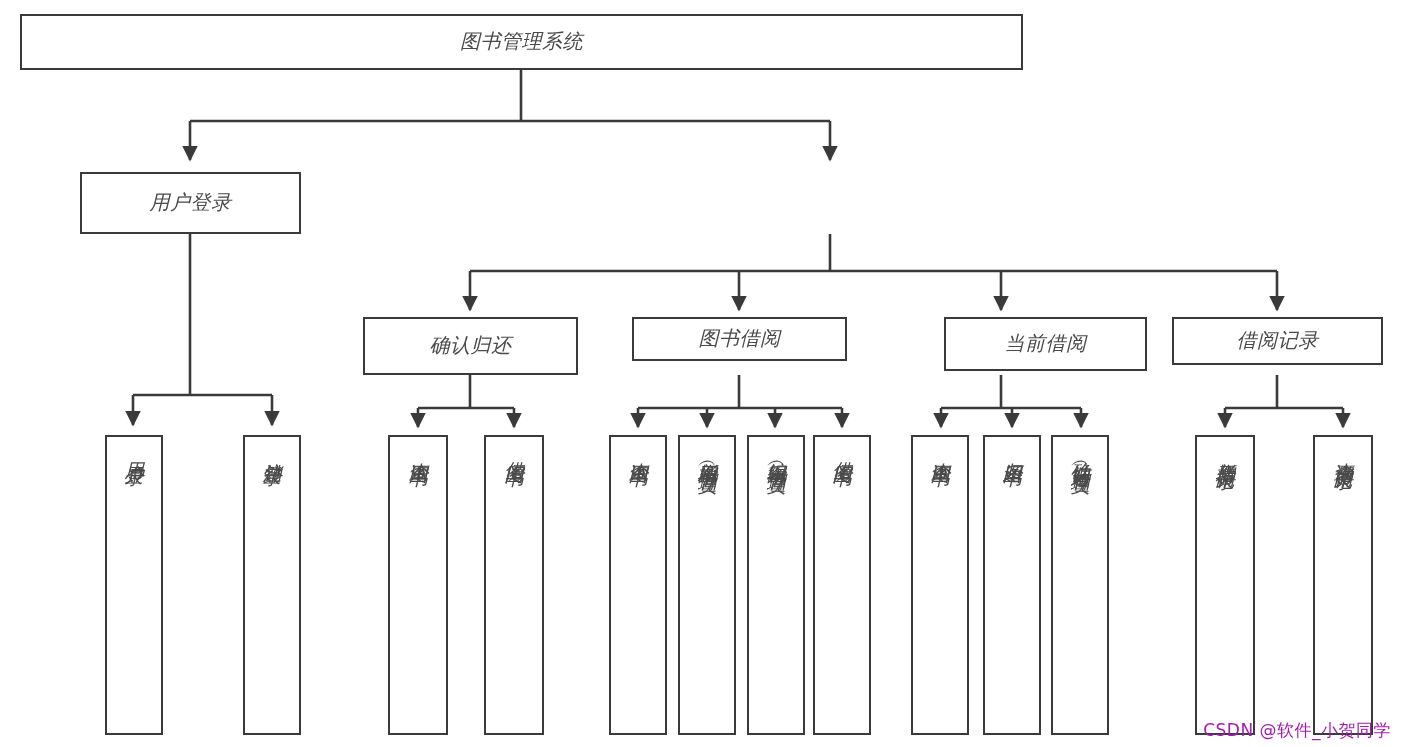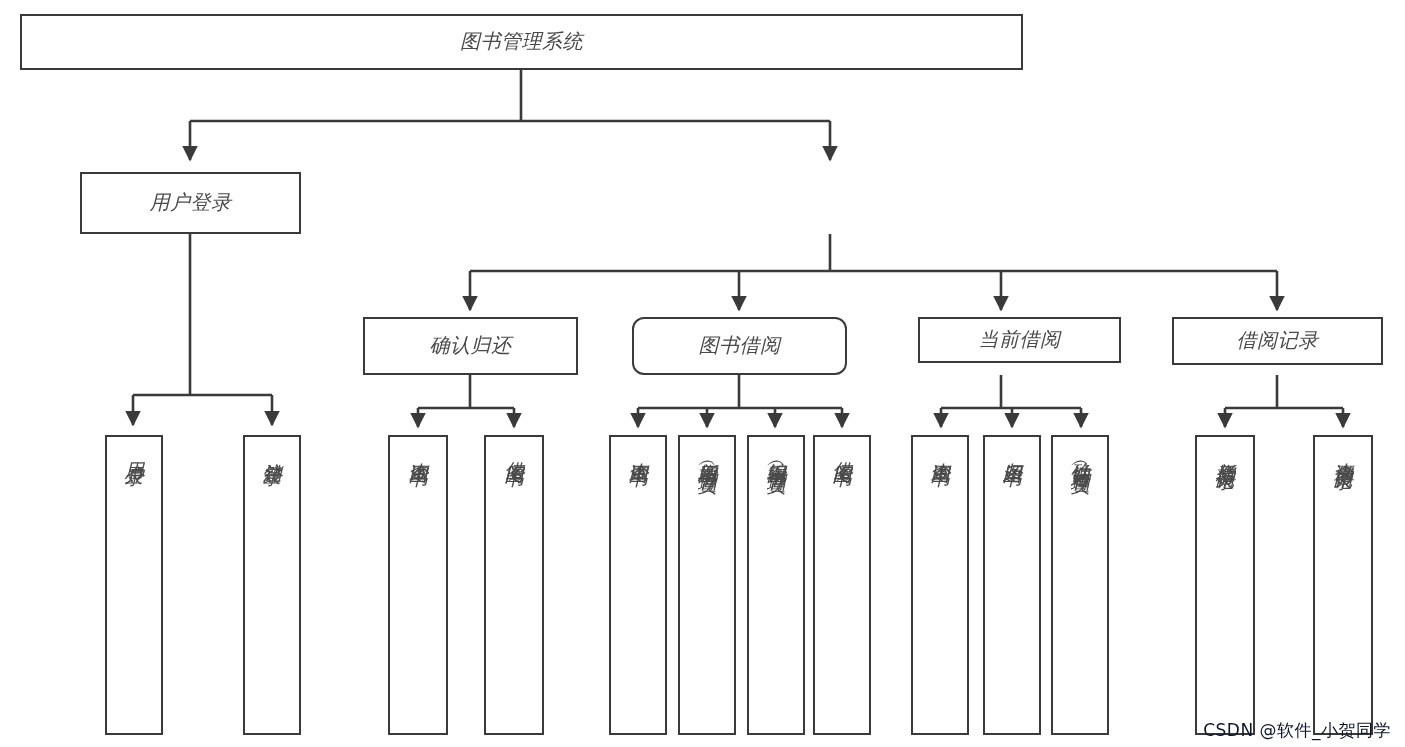--- a/index.html
+++ b/index.html
@@ -57,21 +57,21 @@
     text-orientation: upright;
     font-size: 19px;
     line-height: 1.05;
     letter-spacing: 2px;
     display: block;
   }
   .watermark {
     position: absolute;
     right: 14px;
     bottom: 5px;
-    color: #0f172a;
+    color: #a21caf;
     font-size: 17px;
     letter-spacing: 0.5px;
     z-index: 5;
     white-space: nowrap;
   }
 </style>
 </head>
 <body>
 
 <div id="canvas">
@@ -133,25 +133,25 @@
 
   <div class="node horizontal" style="left:80px; top:172px; width:221px; height:62px;">
     <span class="label">用户登录</span>
   </div>
 
 
   <div class="node horizontal" style="left:363px; top:317px; width:215px; height:58px;">
     <span class="label">确认归还</span>
   </div>
 
-  <div class="node horizontal" style="left:632px; top:317px; width:215px; height:58px;border-radius:12px;">
+  <div class="node horizontal" style="left:632px; top:317px; width:215px; height:44px;">
     <span class="label">图书借阅</span>
   </div>
 
-  <div class="node horizontal" style="left:918px; top:317px; width:203px; height:46px;">
+  <div class="node horizontal" style="left:944px; top:317px; width:203px; height:54px;">
     <span class="label">当前借阅</span>
   </div>
 
   <div class="node horizontal" style="left:1172px; top:317px; width:211px; height:48px;">
     <span class="label">借阅记录</span>
   </div>
 
   <div class="node vertical" style="left:105px; top:435px; width:58px; height:300px;">
     <span class="label">用户登录</span>
   </div>

